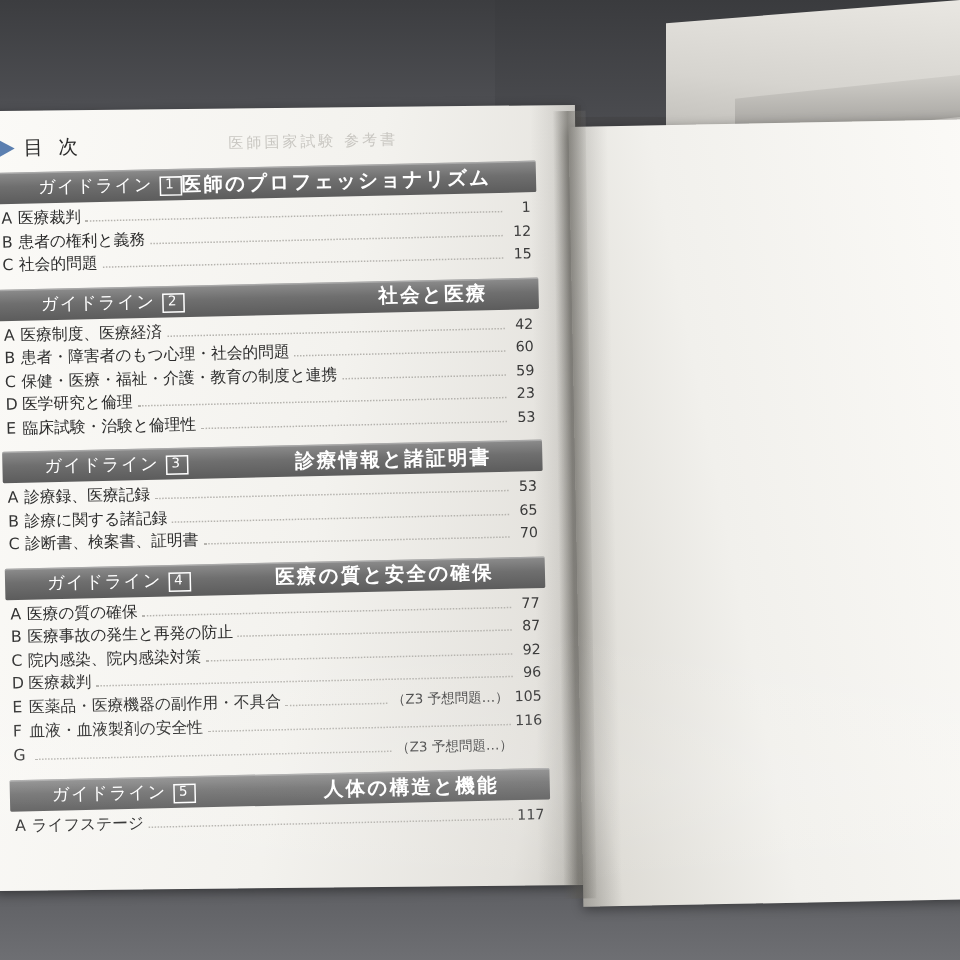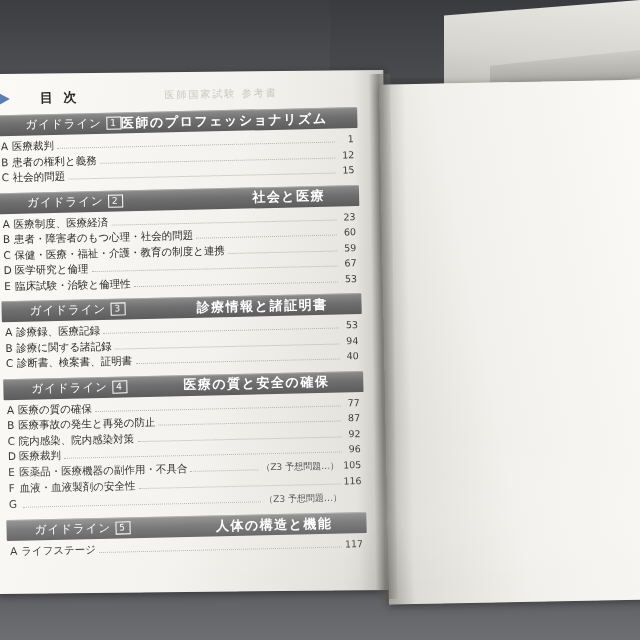--- a/index.html
+++ b/index.html
@@ -111,22 +111,21 @@
   .toc-tri {
     width: 0; height: 0;
     border-left: 11px solid #5b7fb0;
     border-top: 6px solid transparent;
     border-bottom: 6px solid transparent;
   }
   .toc-title {
     font-size: 13px;
     letter-spacing: 3px;
     color: #2a2a2a;
-    font-weight: bold;
-    margin-left: 24px;
+    font-weight: normal;
   }
   .toc-faint {
     flex: 1;
     font-size: 10px;
     color: #c9c7c2;
     letter-spacing: 2px;
     text-align: center;
     overflow: hidden;
     white-space: nowrap;
   }
@@ -284,39 +283,39 @@
 
         <div class="band">
           <span class="g-label"><span>ガイドライン</span><span class="g-num">2</span></span>
           <span class="g-title">社会と医療</span>
         </div>
         <div class="entries">
           <div class="entry">
             <span class="key">A</span>
             <span class="txt">医療制度、医療経済</span>
             <span class="dots"></span>
-            <span class="pg">23</span>
+            <span class="pg">42</span>
           </div>
           <div class="entry">
             <span class="key">B</span>
             <span class="txt">患者・障害者のもつ心理・社会的問題</span>
             <span class="dots"></span>
             <span class="pg">60</span>
           </div>
           <div class="entry">
             <span class="key">C</span>
             <span class="txt">保健・医療・福祉・介護・教育の制度と連携</span>
             <span class="dots"></span>
             <span class="pg">59</span>
           </div>
           <div class="entry">
             <span class="key">D</span>
             <span class="txt">医学研究と倫理</span>
             <span class="dots"></span>
-            <span class="pg">67</span>
+            <span class="pg">23</span>
           </div>
           <div class="entry">
             <span class="key">E</span>
             <span class="txt">臨床試験・治験と倫理性</span>
             <span class="dots"></span>
             <span class="pg">53</span>
           </div>
         </div>
 
         <div class="band">
@@ -327,27 +326,27 @@
           <div class="entry">
             <span class="key">A</span>
             <span class="txt">診療録、医療記録</span>
             <span class="dots"></span>
             <span class="pg">53</span>
           </div>
           <div class="entry">
             <span class="key">B</span>
             <span class="txt">診療に関する諸記録</span>
             <span class="dots"></span>
-            <span class="pg">94</span>
+            <span class="pg">65</span>
           </div>
           <div class="entry">
             <span class="key">C</span>
             <span class="txt">診断書、検案書、証明書</span>
             <span class="dots"></span>
-            <span class="pg">40</span>
+            <span class="pg">70</span>
           </div>
         </div>
 
         <div class="band">
           <span class="g-label"><span>ガイドライン</span><span class="g-num">4</span></span>
           <span class="g-title">医療の質と安全の確保</span>
         </div>
         <div class="entries">
           <div class="entry">
             <span class="key">A</span>

